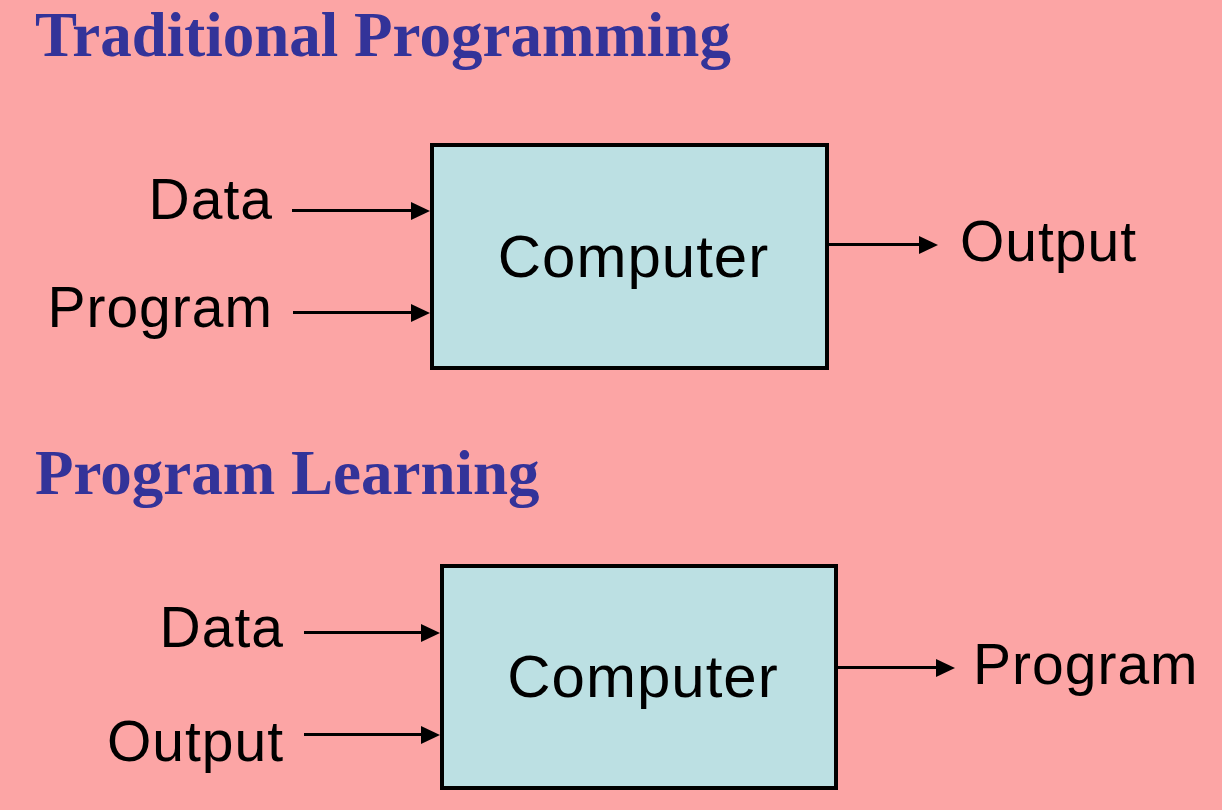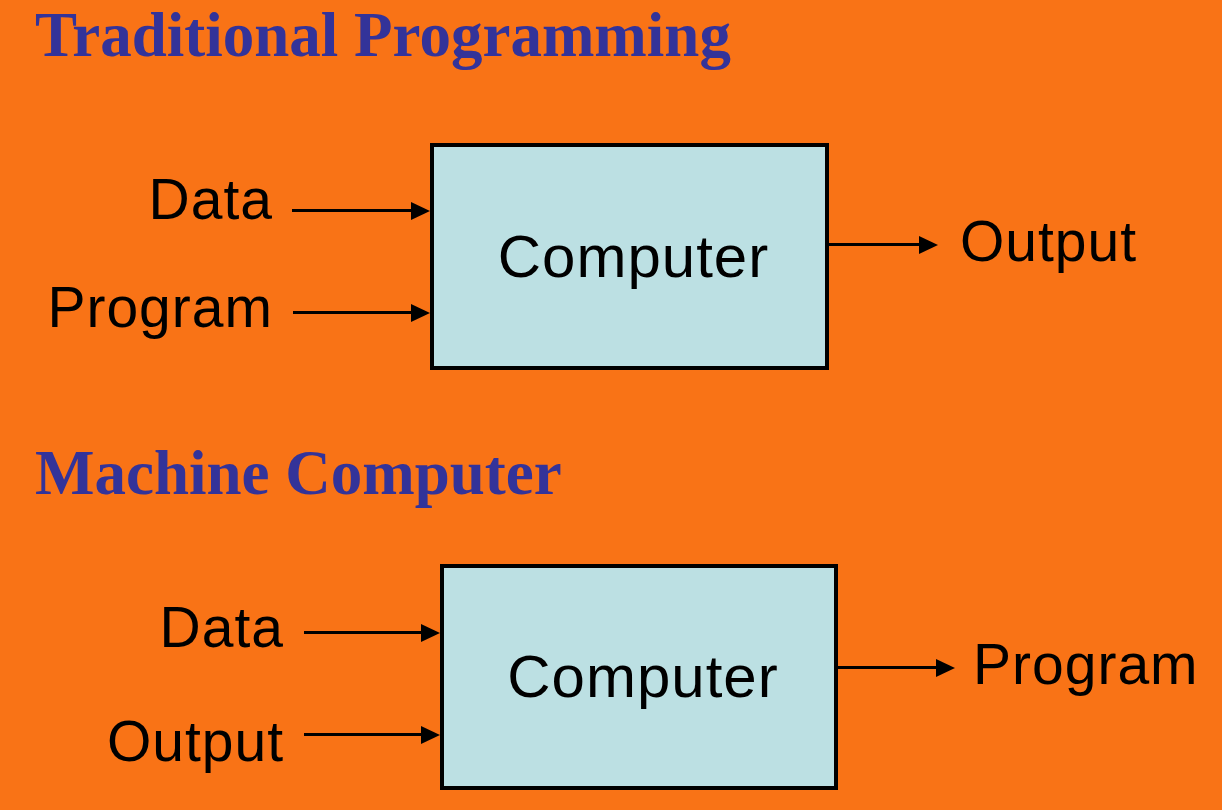--- a/index.html
+++ b/index.html
@@ -4,21 +4,21 @@
 <style>
   html, body {
     margin: 0;
     padding: 0;
     background: #ffffff;
   }
   #canvas {
     position: relative;
     width: 1222px;
     height: 810px;
-    background: #f97316;
+    background: #fca5a5;
     overflow: hidden;
     font-family: "Liberation Sans", sans-serif;
   }
   .heading {
     position: absolute;
     margin: 0;
     font-family: "Liberation Serif", "DejaVu Serif", serif;
     font-weight: bold;
     font-size: 63px;
     line-height: 1;
@@ -86,21 +86,21 @@
 
     <div class="compute-box" style="left:430px; top:143px; width:399px; height:227px;">
       <span class="box-label">Computer</span>
     </div>
 
     <div class="arrow" style="left:829px; top:243px; width:90px;"></div>
     <div class="io-label" style="left:960px; top:213px;">Output</div>
   </div>
 
   <div>
-    <h1 class="heading" style="left:35px; top:442px;">Machine Computer</h1>
+    <h1 class="heading" style="left:35px; top:442px;">Program Learning</h1>
 
     <div class="io-label" style="right:938px; top:599px;">Data</div>
     <div class="arrow" style="left:304px; top:631px; width:117px;"></div>
 
     <div class="io-label" style="right:938px; top:713px;">Output</div>
     <div class="arrow" style="left:304px; top:733px; width:117px;"></div>
 
     <div class="compute-box" style="left:440px; top:564px; width:398px; height:226px;">
       <span class="box-label">Computer</span>
     </div>

